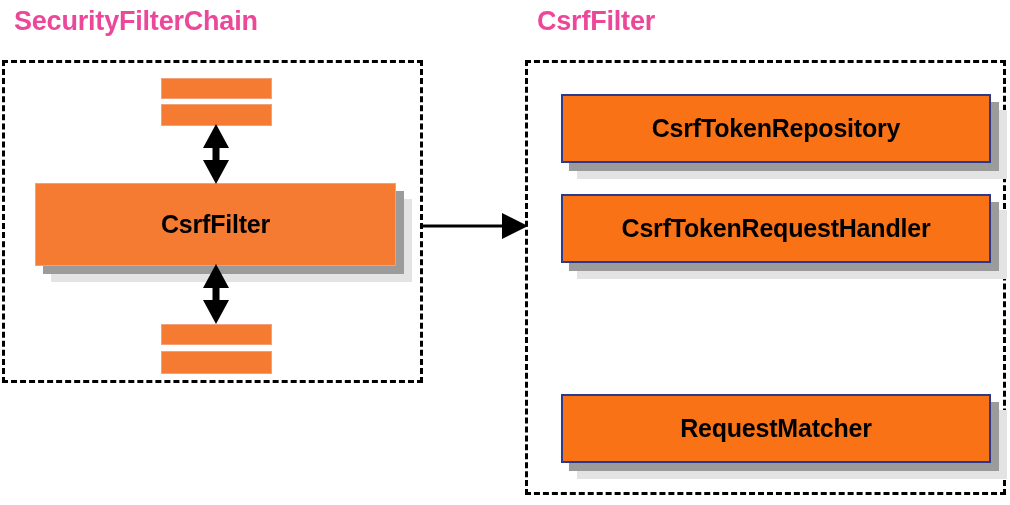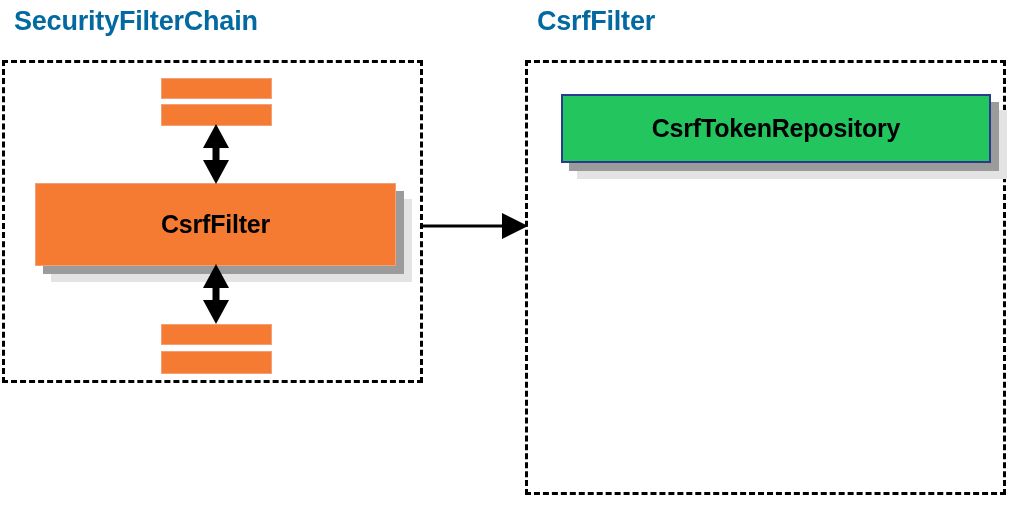--- a/index.html
+++ b/index.html
@@ -21,21 +21,21 @@
     overflow: hidden;
   }
 
   
   .panel-title {
     position: absolute;
     font-family: "Liberation Sans", sans-serif;
     font-weight: bold;
     font-size: 27px;
     line-height: 27px;
-    color: #0369a1;
+    color: #ec4899;
     white-space: nowrap;
     letter-spacing: -0.2px;
   }
   #title-left  { left: 14px;  top: 8px; }
   #title-right { left: 537px; top: 8px; }
 
   
   .dashed-box {
     position: absolute;
     box-sizing: border-box;
@@ -90,21 +90,21 @@
     text-align: center;
   }
 
   
   .face.orange {
     background: #f57b32;
     border: 1px solid #f2a07a;
   }
   
   .face.blue {
-    background: #22c55e;
+    background: #f97316;
     border: 2px solid #2b3a8c;
   }
 
   
   .stub-bar {
     position: absolute;
     box-sizing: border-box;
     background: #f57b32;
     border: 1px solid #f2a07a;
   }
@@ -162,22 +162,36 @@
   <div class="stub-bar" id="stub-bottom-2"></div>
 
   <div class="node" id="node-csrftokenrepository">
     <div class="shadow-light"></div>
     <div class="shadow-dark"></div>
     <div class="face blue">
       <span class="node-label">CsrfTokenRepository</span>
     </div>
   </div>
 
-
-
+  <div class="node" id="node-csrftokenrequesthandler">
+    <div class="shadow-light"></div>
+    <div class="shadow-dark"></div>
+    <div class="face blue">
+      <span class="node-label">CsrfTokenRequestHandler</span>
+    </div>
+  </div>
+
+
+  <div class="node" id="node-requestmatcher">
+    <div class="shadow-light"></div>
+    <div class="shadow-dark"></div>
+    <div class="face blue">
+      <span class="node-label">RequestMatcher</span>
+    </div>
+  </div>
 
   <svg id="arrow-layer" width="1010" height="505" viewBox="0 0 1010 505">
 
     <g>
       <line x1="216" y1="132" x2="216" y2="176" stroke="#000000" stroke-width="7"></line>
       <polygon points="216,124 203,148 229,148" fill="#000000"></polygon>
       <polygon points="216,184 203,160 229,160" fill="#000000"></polygon>
     </g>
 
     <g>

